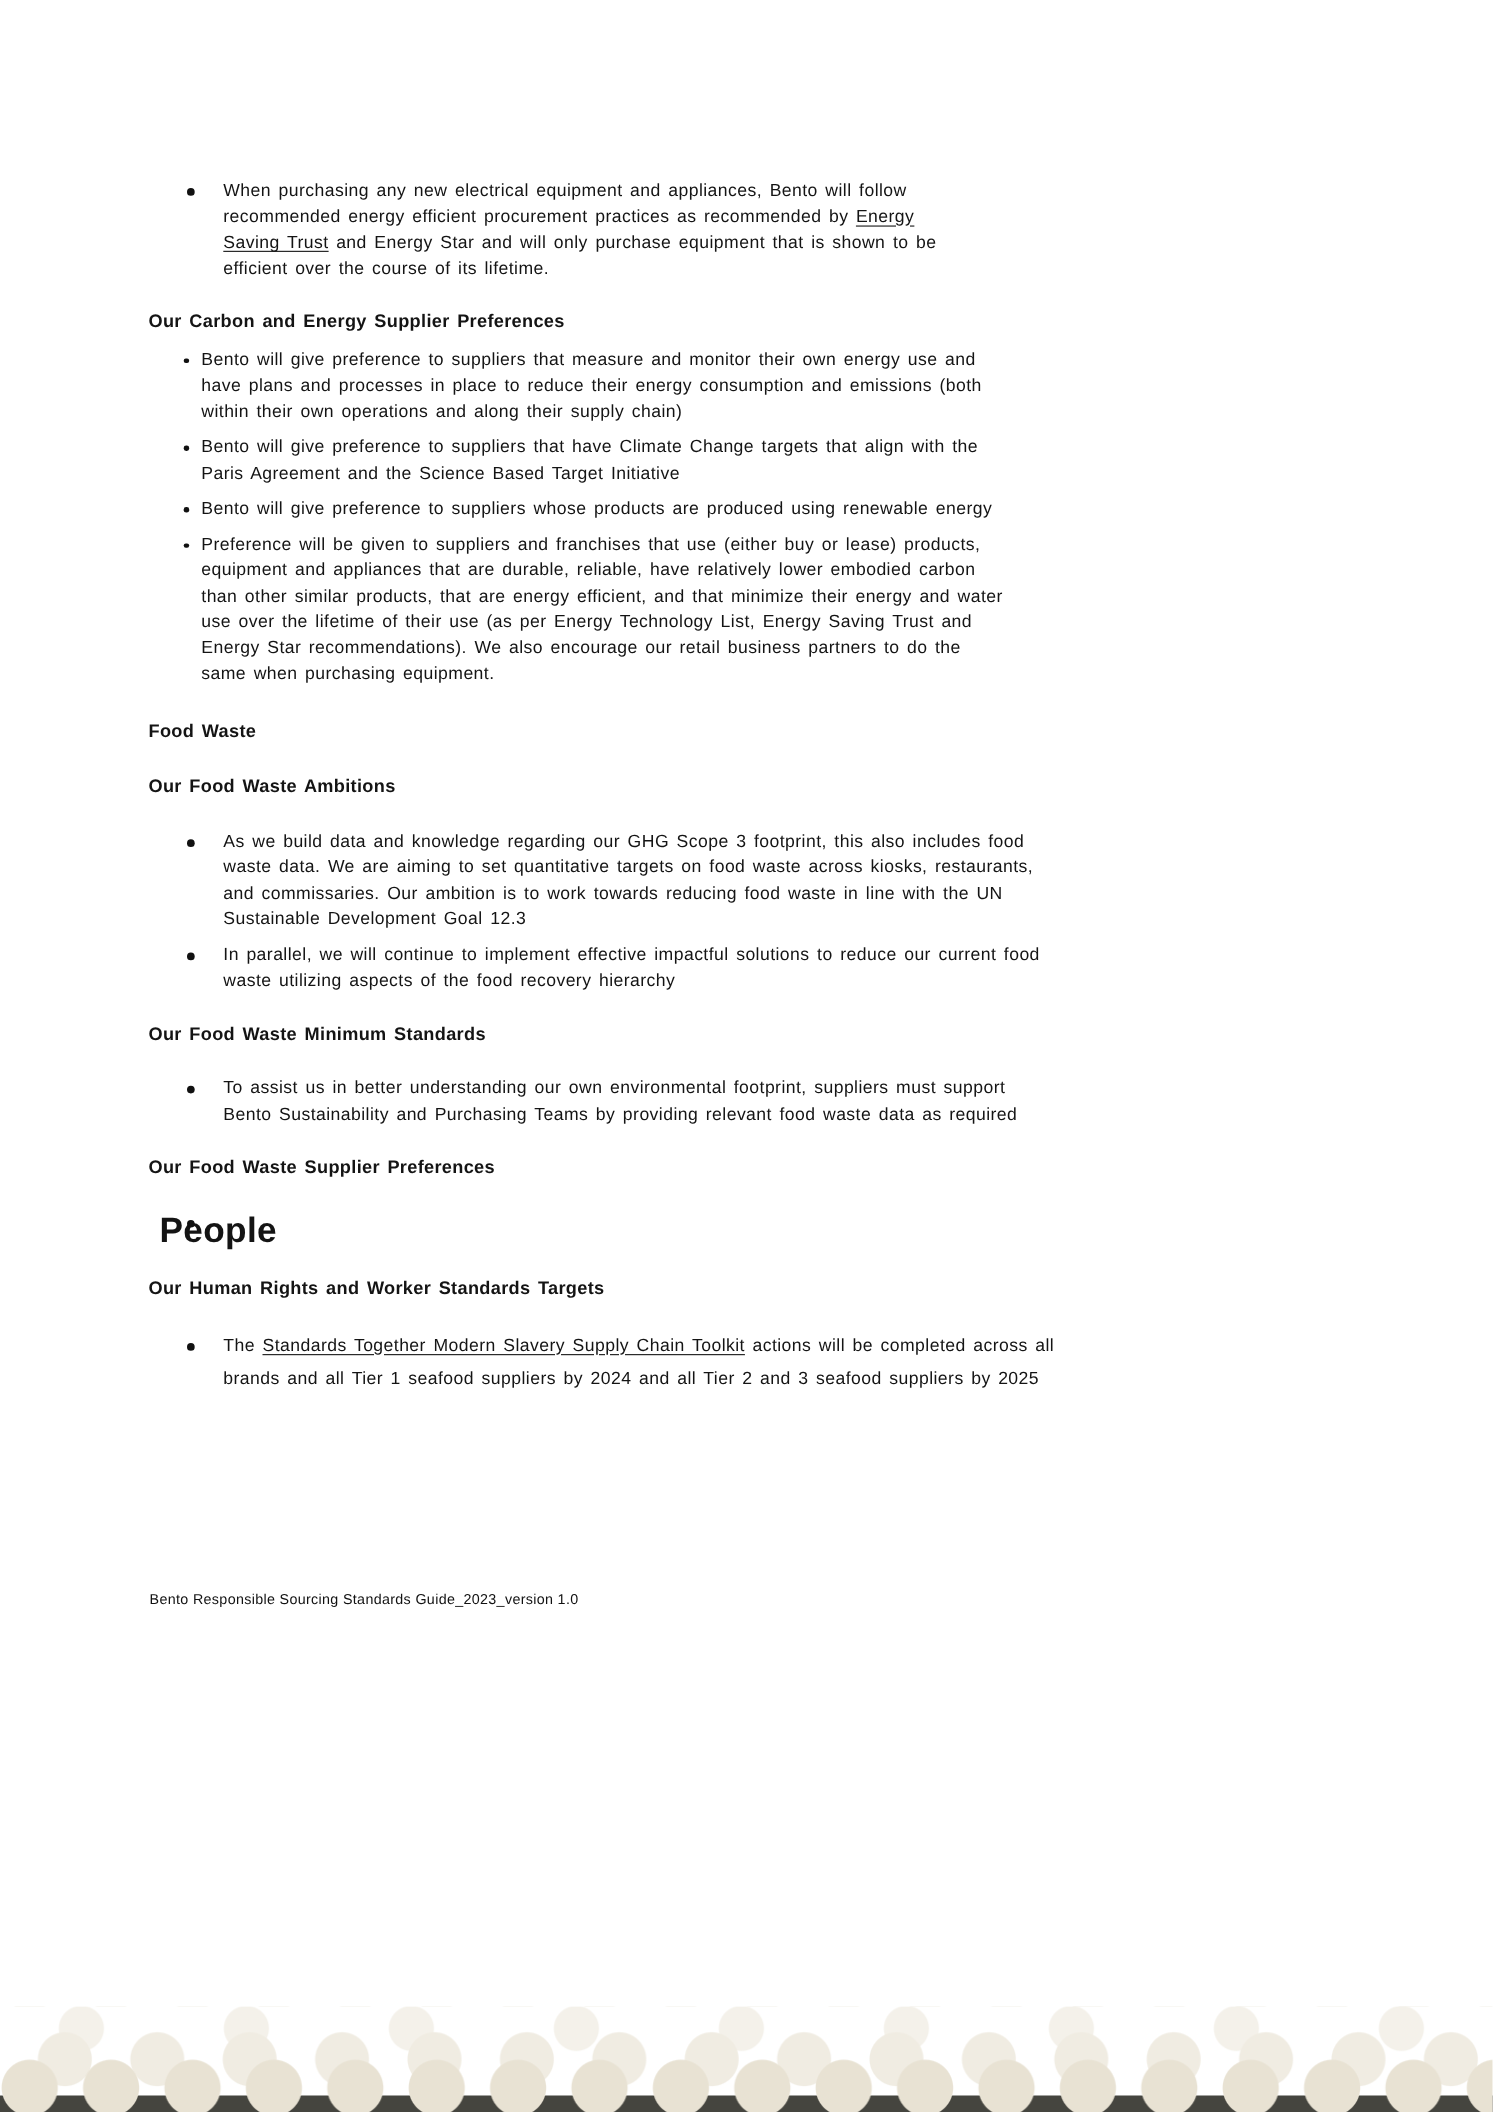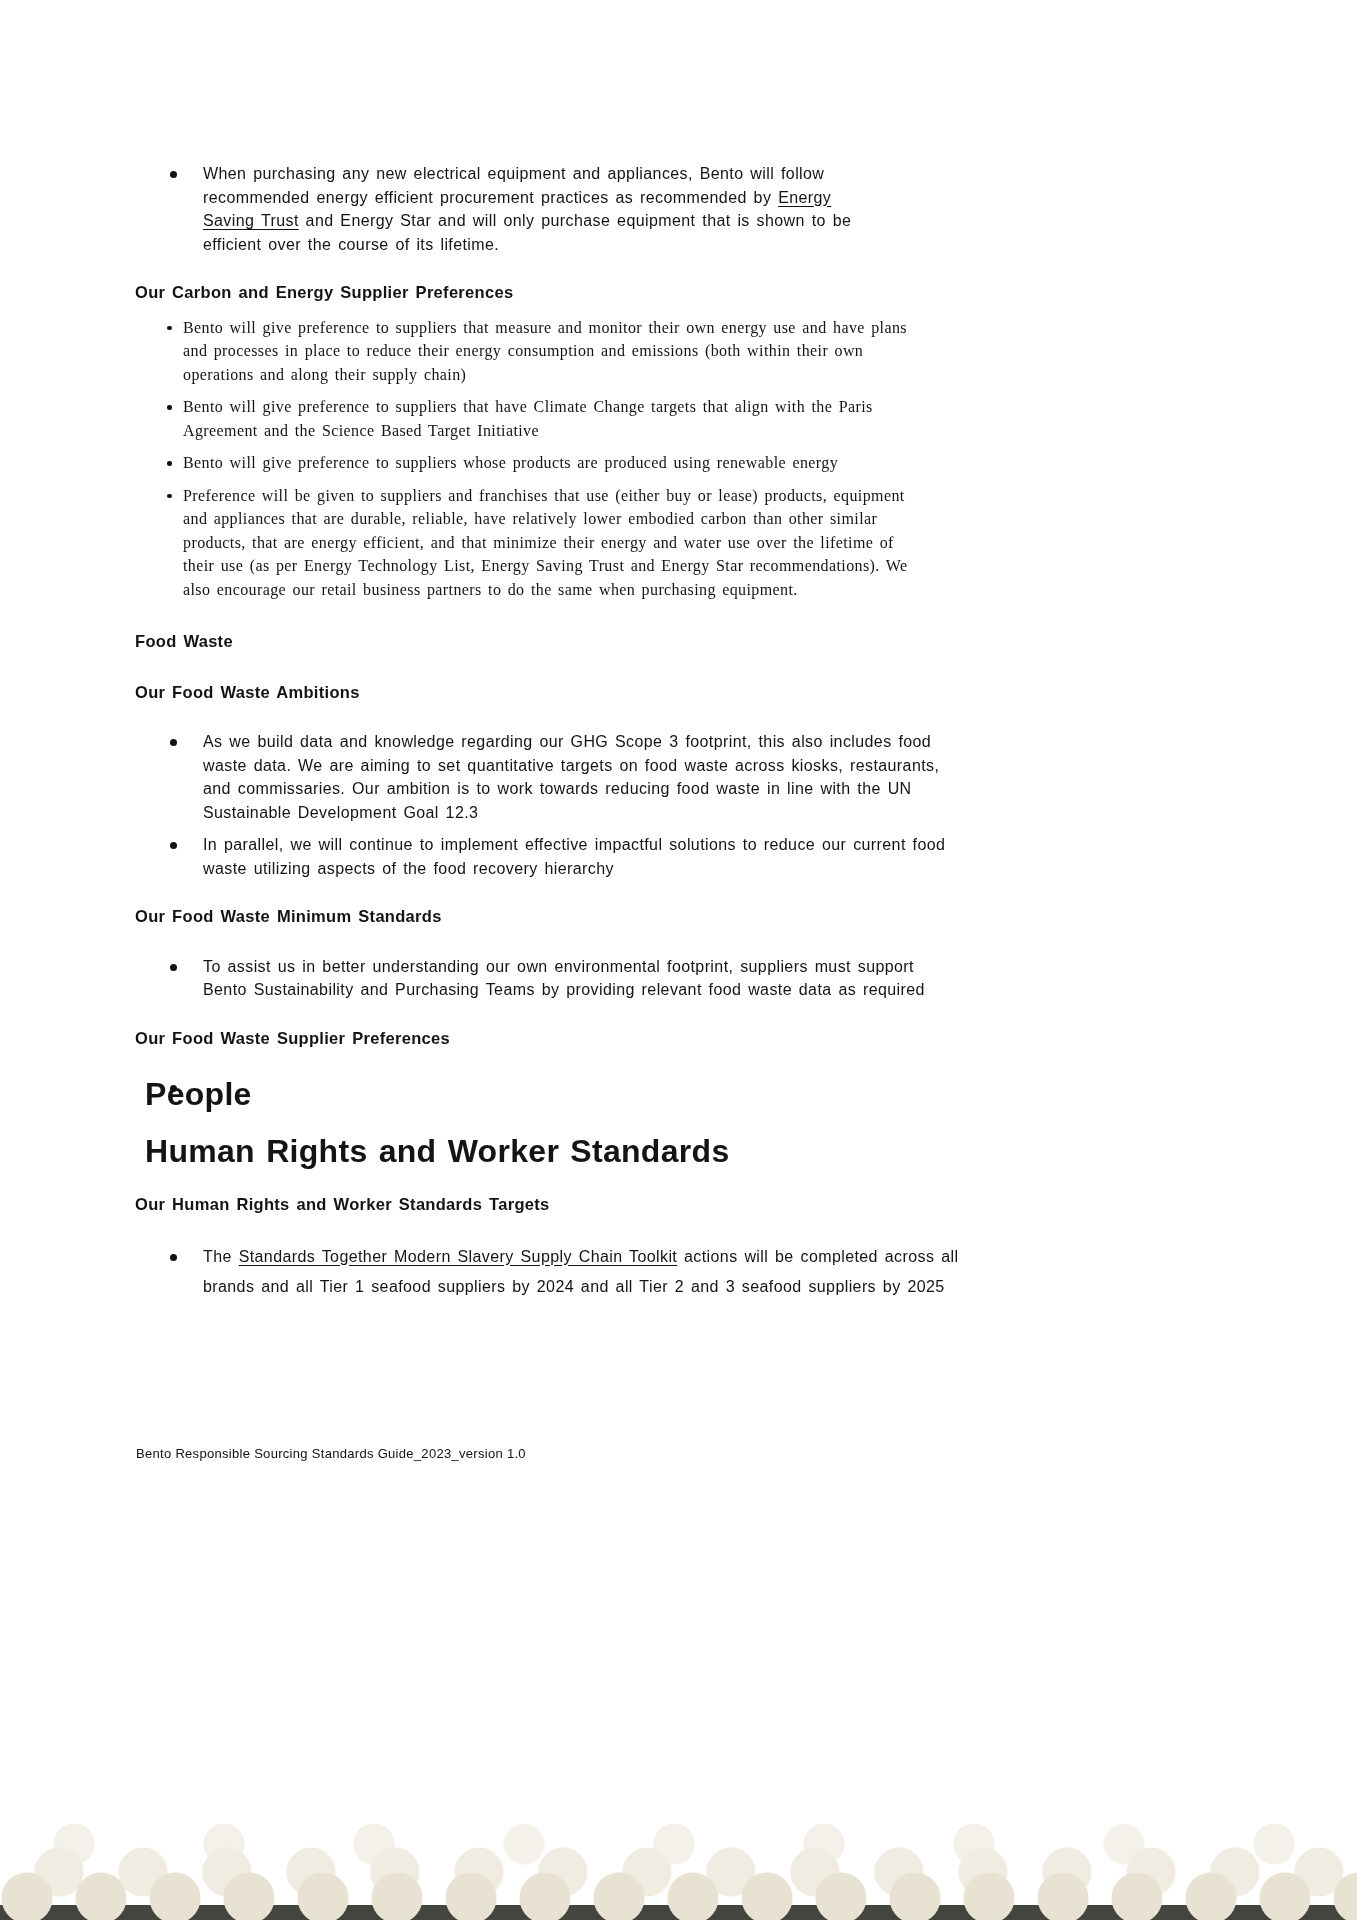--- a/index.html
+++ b/index.html
@@ -27,21 +27,21 @@
     letter-spacing:0.4px; word-spacing:2px;
   }
   h3.sub { font-size:16.5px; font-weight:bold; margin-top:25px; letter-spacing:0.3px; }
   h2.big { font-size:32px; font-weight:bold; margin-top:33px; letter-spacing:0.3px;margin-left:10px; }
 
   ul.blist { list-style:none; margin-top:11px; }
   ul.blist.tight { margin-top:26px; }
   ul.round  { width:748px; }
   ul.round.w2 { width:812px; }
   ul.round.w3 { width:833px; }
-  ul.small  { width:778px;font-family:Liberation Serif, serif; }
+  ul.small  { width:778px; }
 
   li.bullet { position:relative; padding-left:68px; margin-bottom:9px; }
   li.bullet.sm { padding-left:48px; margin-bottom:9px; }
   li.bullet:last-child { margin-bottom:0; }
 
   .mk {
     position:absolute; left:35px; top:9px;
     width:7px; height:7px; border-radius:50%; background:#111;
   }
   .mk-sm {
@@ -137,21 +137,20 @@
 
     <h3 class="sub">Our Food Waste Supplier Preferences</h3>
     <ul class="blist round w2 tight">
       <li class="bullet">
         <span class="mk"></span>
       </li>
     </ul>
 
     <h2 class="big">People</h2>
 
-    <h2 class="big">Human Rights and Worker Standards</h2>
 
     <h3 class="sub" style="margin-top:30px;">Our Human Rights and Worker Standards Targets</h3>
 
     <ul class="blist round w3 roomy" style="margin-top:25px;">
       <li class="bullet">
         <span class="mk"></span>
         <span class="txt"><span>The </span><a class="lnk">Standards Together Modern Slavery Supply Chain Toolkit</a><span> actions will be completed across all brands and all Tier 1 seafood suppliers by 2024 and all Tier 2 and 3 seafood suppliers by 2025</span></span>
       </li>
     </ul>
 

